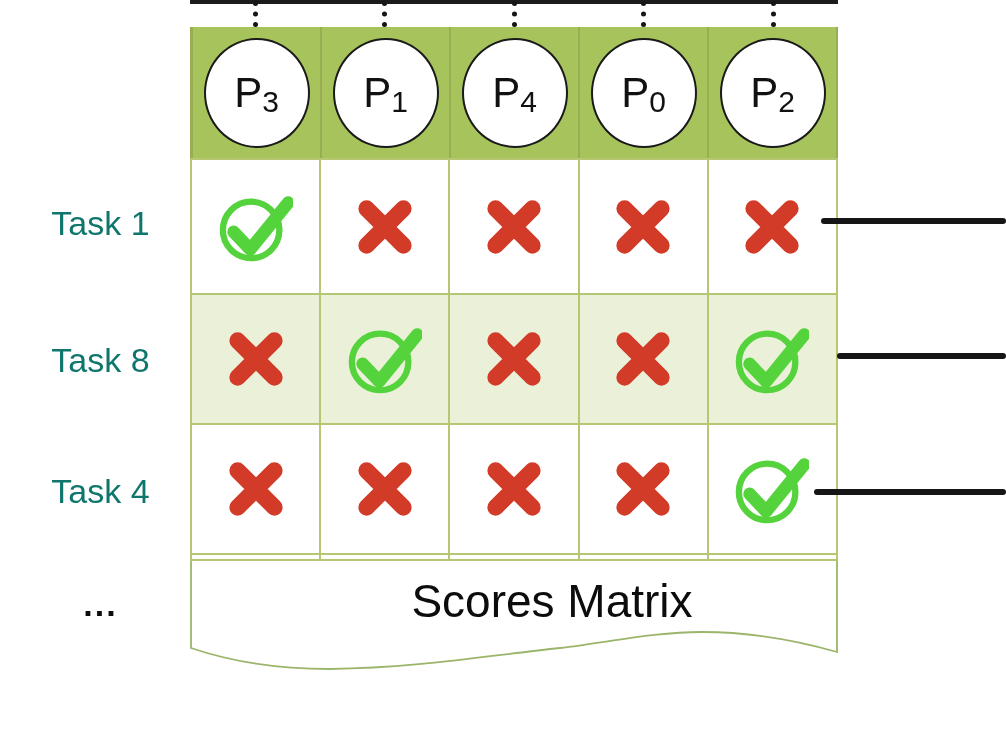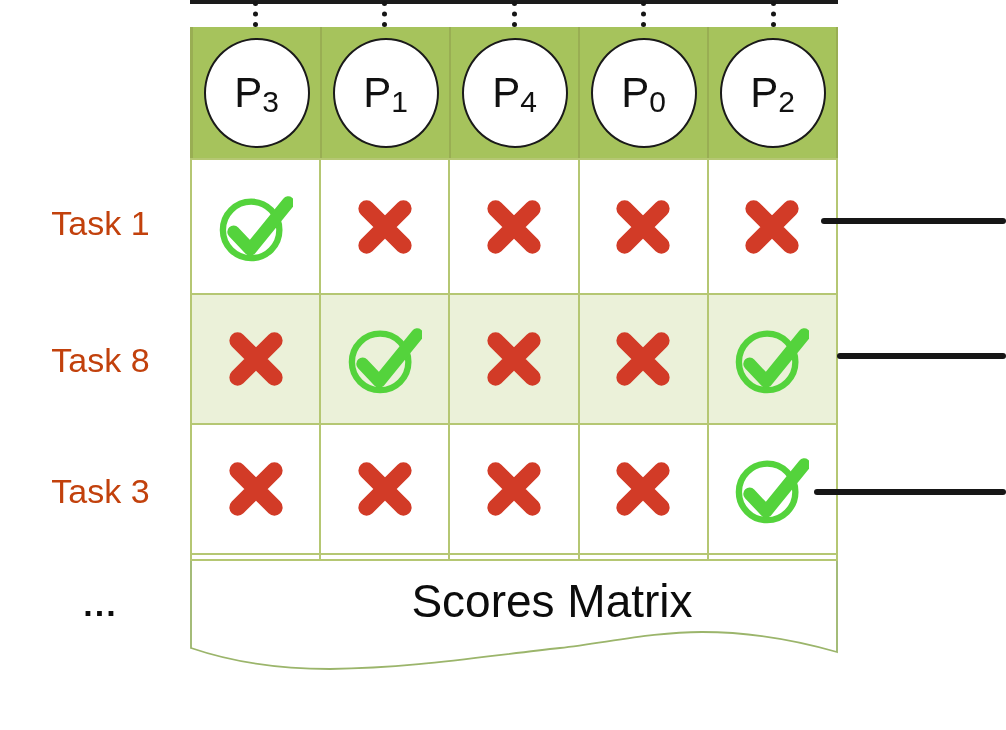--- a/index.html
+++ b/index.html
@@ -50,21 +50,21 @@
 
   .title-box{position:absolute;left:190px;top:561px;width:648px;height:120px;}
   .title-box svg{position:absolute;left:0;top:0;}
   .matrix-title{
     position:absolute;left:190px;top:574px;width:724px;text-align:center;
     font-size:46px;letter-spacing:0px;color:#0c0c0c;
   }
 
   .task-label{
     position:absolute;left:28px;width:145px;text-align:center;
-    font-size:34px;color:#c2410c;
+    font-size:34px;color:#0f766e;
   }
   .tl1{top:204px}.tl2{top:341px}.tl3{top:472px}
   .ellipsis{
     position:absolute;left:28px;top:585px;width:145px;text-align:center;
     font-size:34px;font-weight:700;letter-spacing:2px;color:#0c0c0c;
   }
 
   .connector{position:absolute;height:6px;background:var(--connector,#161616);border-radius:3px;}
   .c1{left:821px;top:218px;width:185px;}
   .c2{left:837px;top:353px;width:169px;}
@@ -111,21 +111,21 @@
     <div class="hcell">
       <div class="circle">
           <span>P</span>
           <sub>2</sub>
         </div>
     </div>
   </div>
 
   <div class="task-label tl1">Task 1</div>
   <div class="task-label tl2">Task 8</div>
-  <div class="task-label tl3">Task 3</div>
+  <div class="task-label tl3">Task 4</div>
 
   <div class="task-row row1">
     <div class="cell">
   <svg class="mark-check" viewBox="0 0 76 76">
     <circle cx="33" cy="41" r="29" fill="none" stroke="#54d33c" stroke-width="6.5"></circle>
     <path d="M15 43 L32 61 L71 13" fill="none" stroke="#54d33c" stroke-width="13" stroke-linecap="round" stroke-linejoin="round"></path>
   </svg>
 </div>
     <div class="cell">
   <svg class="mark-cross" viewBox="0 0 64 64">

